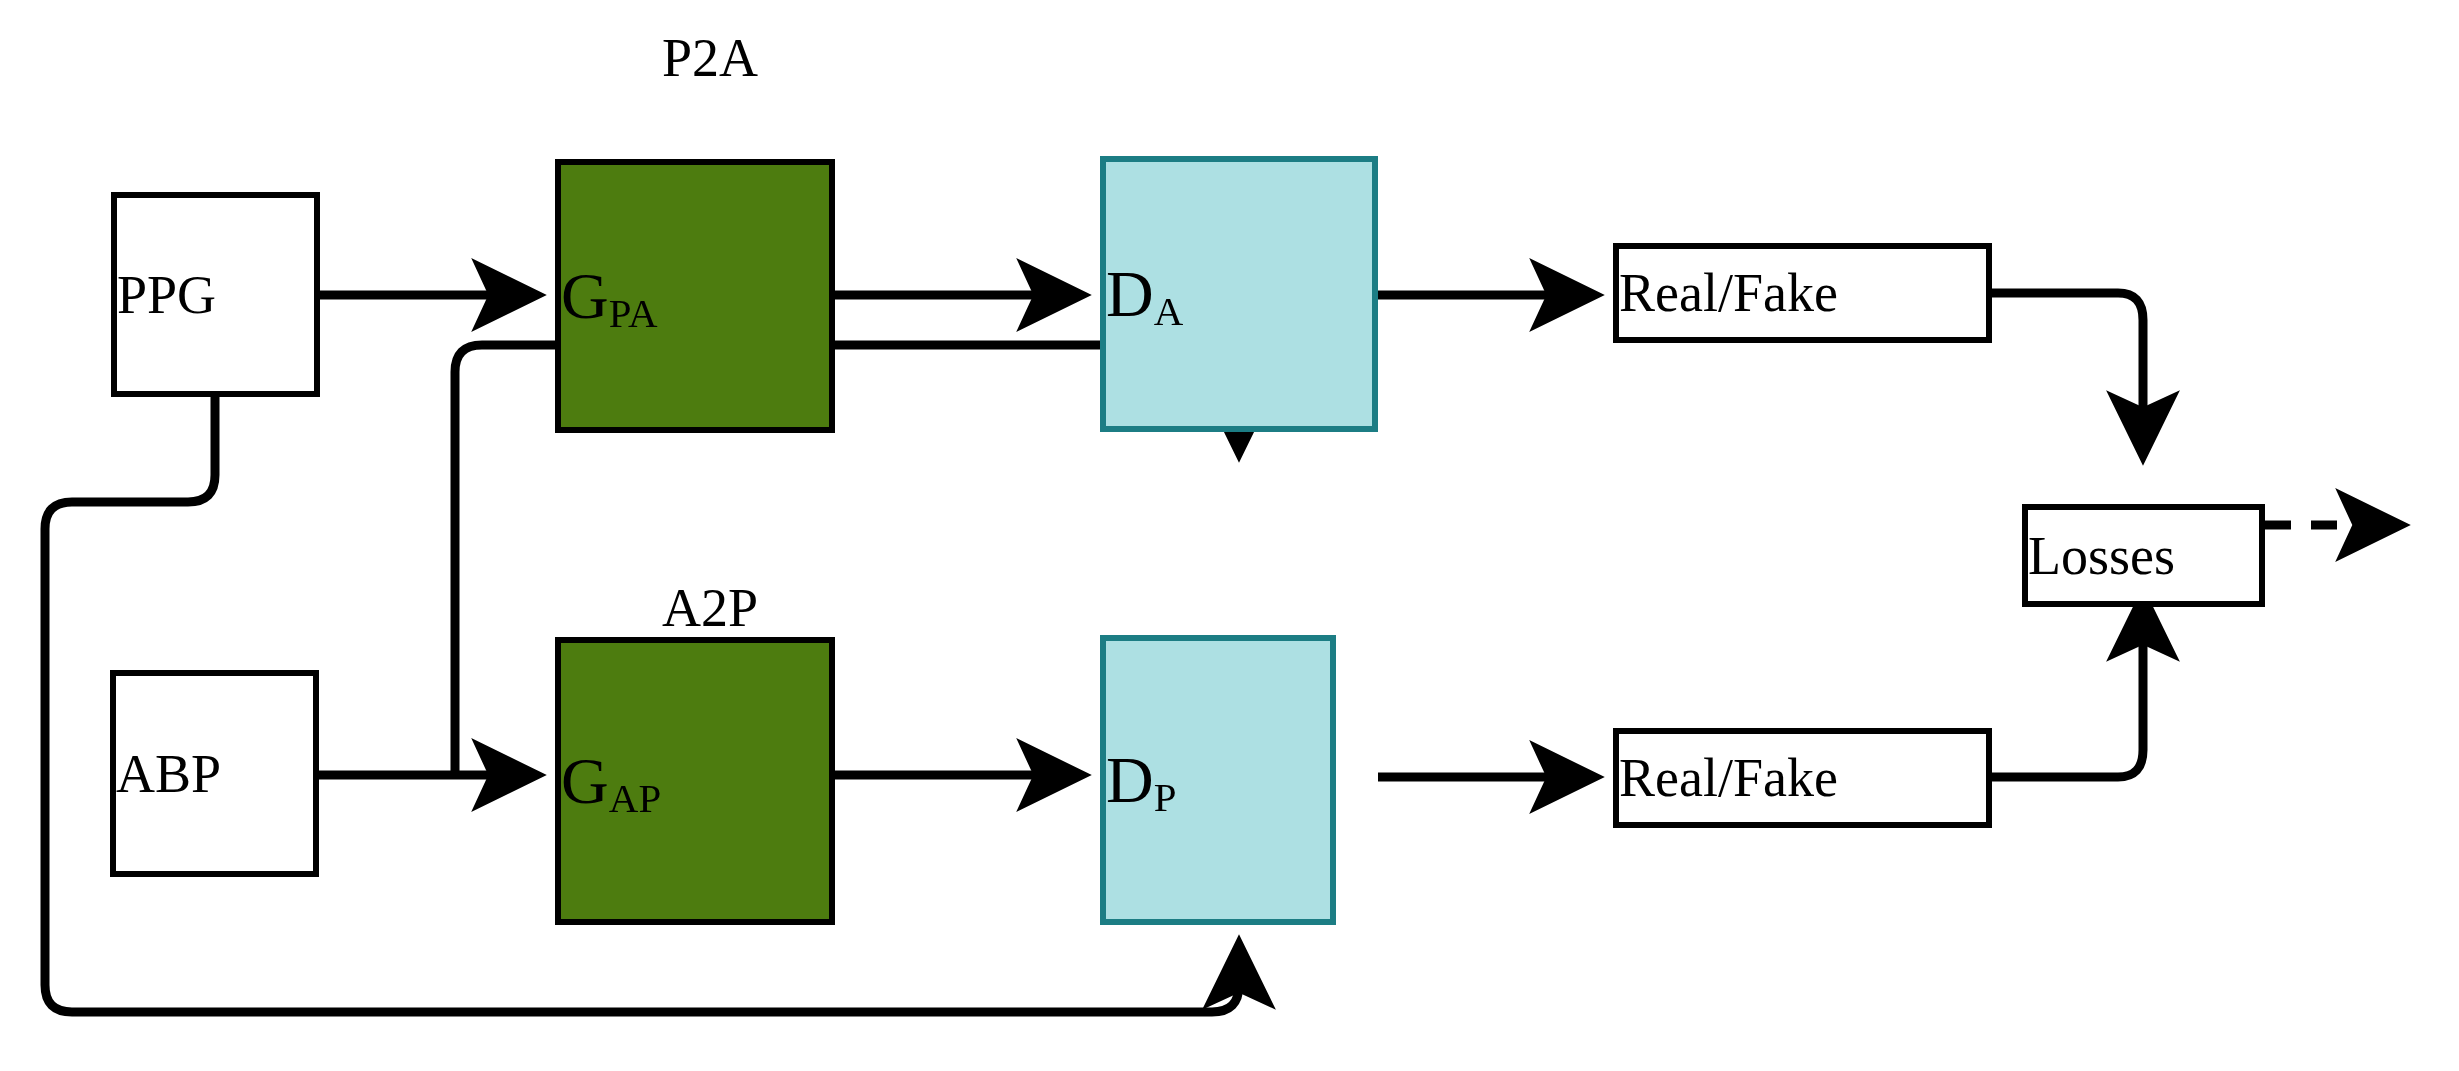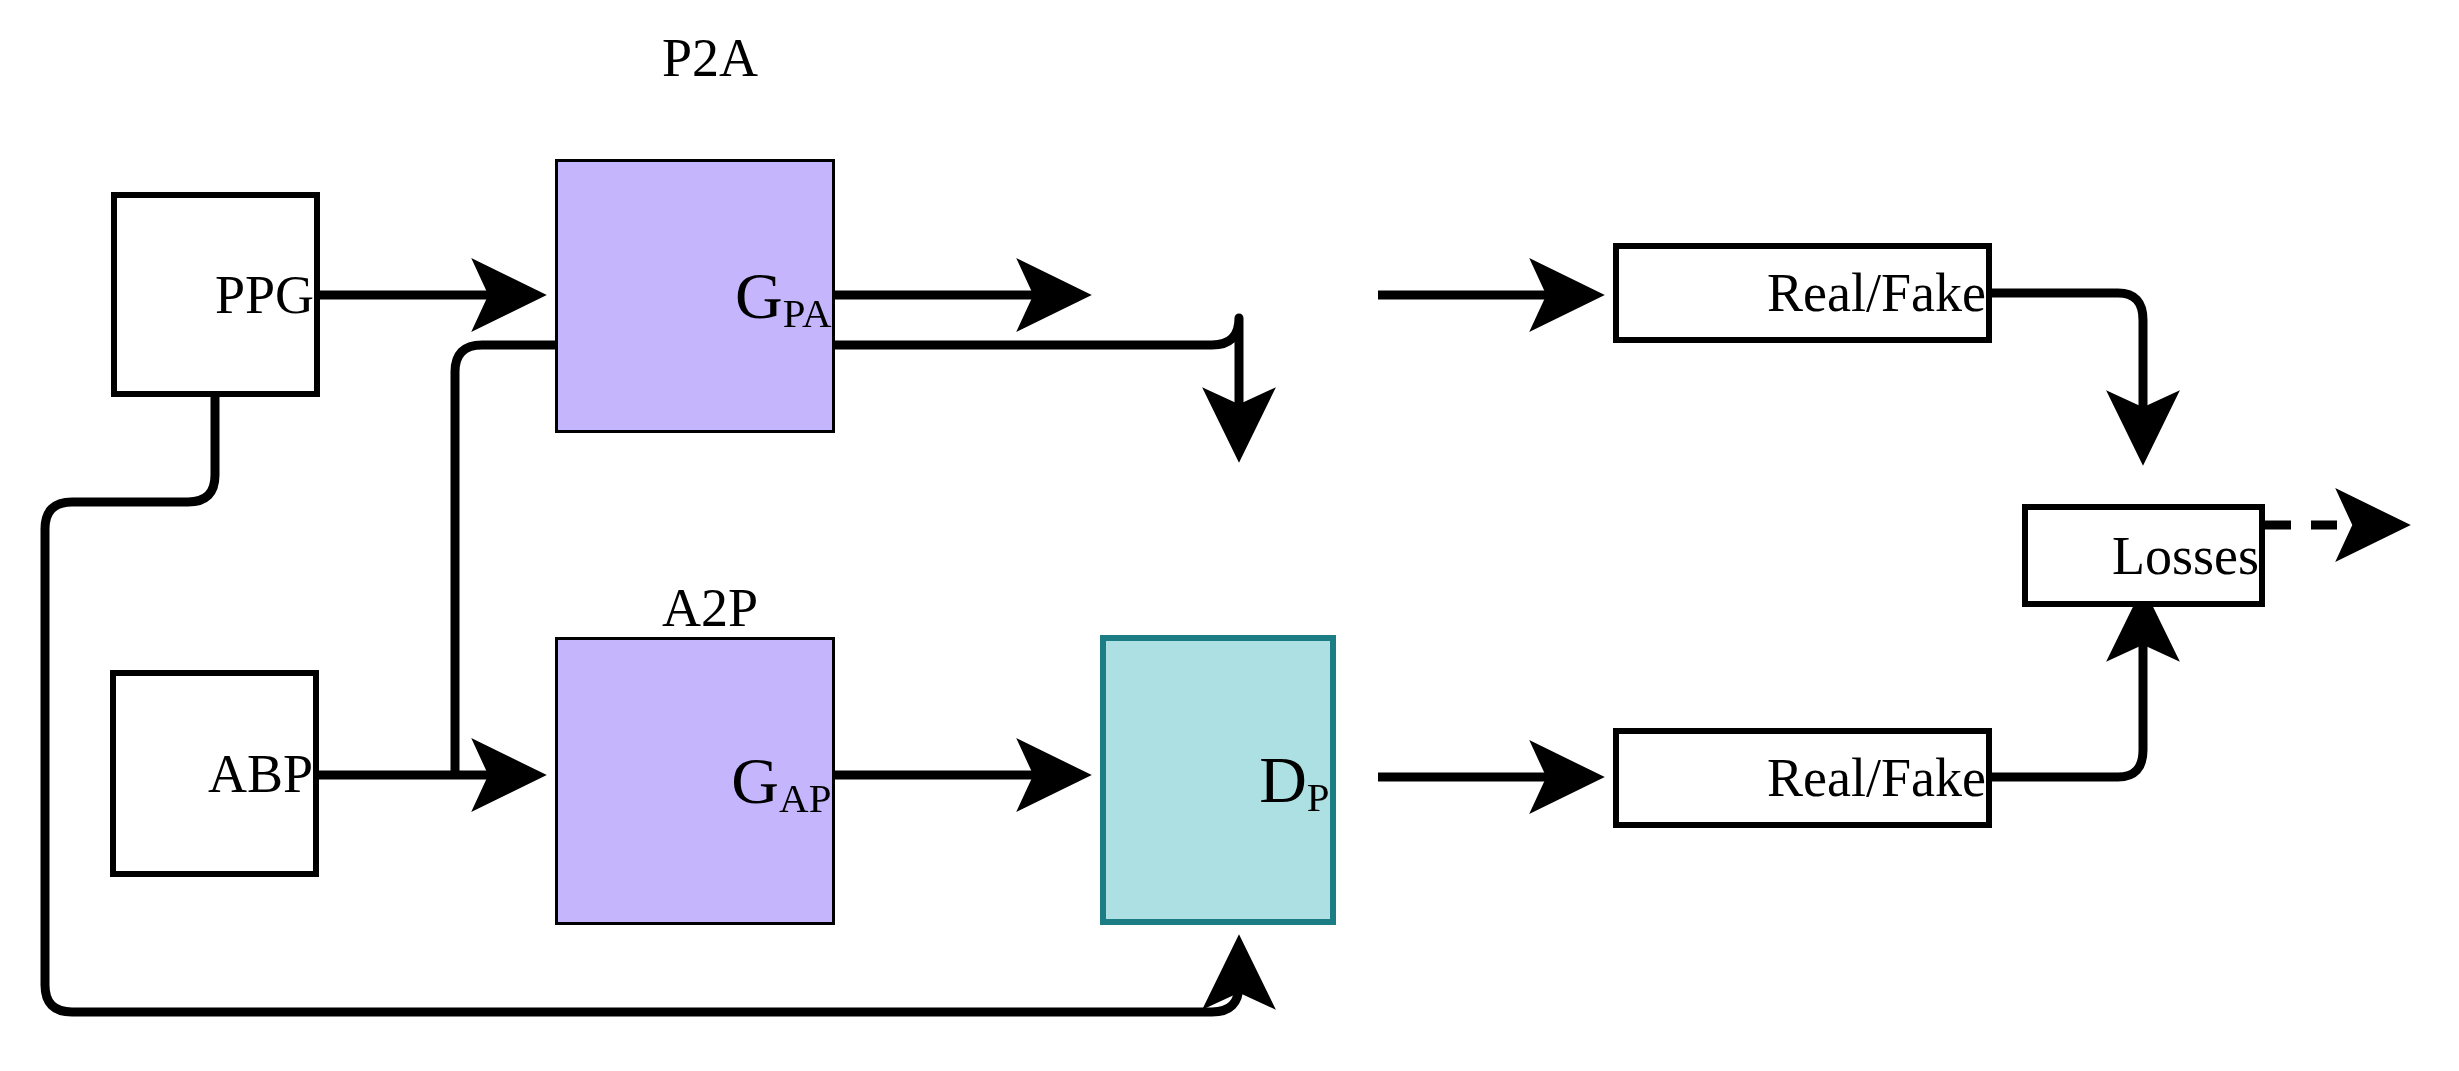--- a/index.html
+++ b/index.html
@@ -21,35 +21,35 @@
     left: 0;
     top: 0;
     width: 2459px;
     height: 1071px;
   }
   .node {
     position: absolute;
     box-sizing: border-box;
     display: flex;
     align-items: center;
-    justify-content: flex-end;
+    justify-content: flex-start;
     z-index: 3;
   }
   .node-label {
     color: #000000;
     line-height: 1;
     white-space: nowrap;
   }
   .plain-box {
     background: #ffffff;
     border: 6px solid #000000;
   }
   .gen-box {
-    background: #c4b5fd;
-    border: 3px solid #000000;
+    background: #4d7c0f;
+    border: 6px solid #000000;
   }
   .disc-box {
     background: #ade0e3;
     border: 6px solid #1c7d84;
   }
   .group-label {
     position: absolute;
     color: #000000;
     white-space: nowrap;
     z-index: 4;
@@ -118,20 +118,23 @@
   </div>
 
   <div class="node gen-box" style="left:555px; top:159px; width:280px; height:274px;">
     <span class="node-label" style="font-size:66px;"><span>G</span><span class="sub">PA</span></span>
   </div>
 
   <div class="node gen-box" style="left:555px; top:637px; width:280px; height:288px;">
     <span class="node-label" style="font-size:66px;"><span>G</span><span class="sub">AP</span></span>
   </div>
 
+  <div class="node disc-box" style="left:1100px; top:156px; width:278px; height:276px;">
+    <span class="node-label" style="font-size:66px;"><span>D</span><span class="sub">A</span></span>
+  </div>
 
   <div class="node disc-box" style="left:1100px; top:635px; width:236px; height:290px;">
     <span class="node-label" style="font-size:66px;"><span>D</span><span class="sub">P</span></span>
   </div>
 
   <div class="node plain-box" style="left:1613px; top:243px; width:379px; height:100px;">
     <span class="node-label" style="font-size:54px;">Real/Fake</span>
   </div>
 
   <div class="node plain-box" style="left:1613px; top:728px; width:379px; height:100px;">

